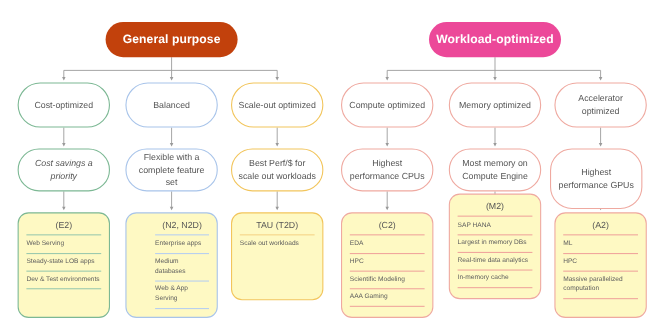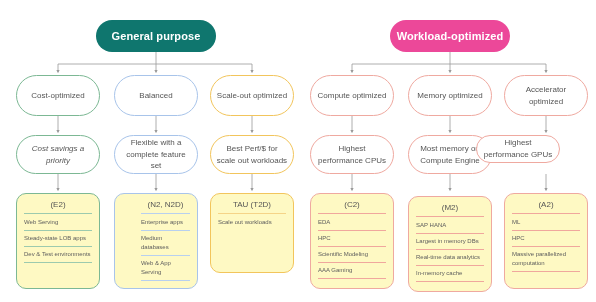--- a/index.html
+++ b/index.html
@@ -3,21 +3,21 @@
 <meta charset="utf-8">
 <style>
   html,body{margin:0;padding:0;background:#ffffff;}
   body{width:596px;height:302px;position:relative;overflow:hidden;
        font-family:"Liberation Sans",sans-serif;color:#4a4a4a;}
   #canvas{position:absolute;inset:0;}
   svg.connectors{position:absolute;left:0;top:0;width:596px;height:302px;pointer-events:none;}
 
   .pill{position:absolute;display:flex;align-items:center;justify-content:center;
         border-radius:999px;color:#fff;font-size:11px;font-weight:bold;letter-spacing:.1px;}
-  .pill.blue{background:#0f766e;}
+  .pill.blue{background:#c2410c;}
   .pill.red{background:#ec4899;}
 
   .node{position:absolute;display:flex;align-items:center;justify-content:center;
         text-align:center;box-sizing:border-box;background:#fff;
         border:1px solid #cfcfcf;border-radius:22px;font-size:8px;line-height:1.45;
         padding:2px 5px;color:#555;}
   .node.r3{border-radius:20px;}
 
   .card{position:absolute;box-sizing:border-box;background:#fef9c3;
         border:1px solid #cfcfcf;border-radius:10px;padding:5px 7px 6px 7px;}
@@ -83,21 +83,21 @@
   <div class="node y-b" style="left:210px;top:75px;width:84px;height:41px;">Scale-out optimized</div>
   <div class="node r-b" style="left:310px;top:75px;width:84px;height:41px;">Compute optimized</div>
   <div class="node r-b" style="left:408px;top:75px;width:84px;height:41px;">Memory optimized</div>
   <div class="node r-b" style="left:504px;top:75px;width:84px;height:41px;">Accelerator optimized</div>
 
   <div class="node r3 g-b" style="left:16px;top:135px;width:84px;height:39px;font-style:italic;">Cost savings a priority</div>
   <div class="node r3 b-b" style="left:114px;top:135px;width:84px;height:39px;">Flexible with a complete feature set</div>
   <div class="node r3 y-b" style="left:210px;top:135px;width:84px;height:39px;">Best Perf/$ for scale out workloads</div>
   <div class="node r3 r-b" style="left:310px;top:135px;width:84px;height:39px;">Highest performance CPUs</div>
   <div class="node r3 r-b" style="left:408px;top:135px;width:84px;height:39px;">Most memory on Compute Engine</div>
-  <div class="node r3 r-b" style="left:476px;top:135px;width:84px;height:28px;">Highest performance GPUs</div>
+  <div class="node r3 r-b" style="left:500px;top:135px;width:84px;height:55px;">Highest performance GPUs</div>
 
   <div class="card g-b" style="left:16px;top:193px;width:84px;height:96px;">
     <div class="card-title">(E2)</div>
     <div class="card-rule g-l"></div>
     <div class="card-item g-i">Web Serving</div>
     <div class="card-item g-i">Steady-state LOB apps</div>
     <div class="card-item g-i">Dev &amp; Test environments</div>
   </div>
 
   <div class="card b-b" style="left:114px;top:193px;width:84px;height:96px;padding-left:26px;">
@@ -116,21 +116,21 @@
 
   <div class="card r-b" style="left:310px;top:193px;width:84px;height:96px;">
     <div class="card-title">(C2)</div>
     <div class="card-rule r-l"></div>
     <div class="card-item r-i">EDA</div>
     <div class="card-item r-i">HPC</div>
     <div class="card-item r-i">Scientific Modeling</div>
     <div class="card-item r-i">AAA Gaming</div>
   </div>
 
-  <div class="card r-b" style="left:408px;top:196px;width:84px;height:96px;">
+  <div class="card r-b" style="left:408px;top:176px;width:84px;height:96px;">
     <div class="card-title">(M2)</div>
     <div class="card-rule r-l"></div>
     <div class="card-item r-i">SAP HANA</div>
     <div class="card-item r-i">Largest in memory DBs</div>
     <div class="card-item r-i">Real-time data analytics</div>
     <div class="card-item r-i">In-memory cache</div>
   </div>
 
   <div class="card r-b" style="left:504px;top:193px;width:84px;height:96px;">
     <div class="card-title">(A2)</div>

